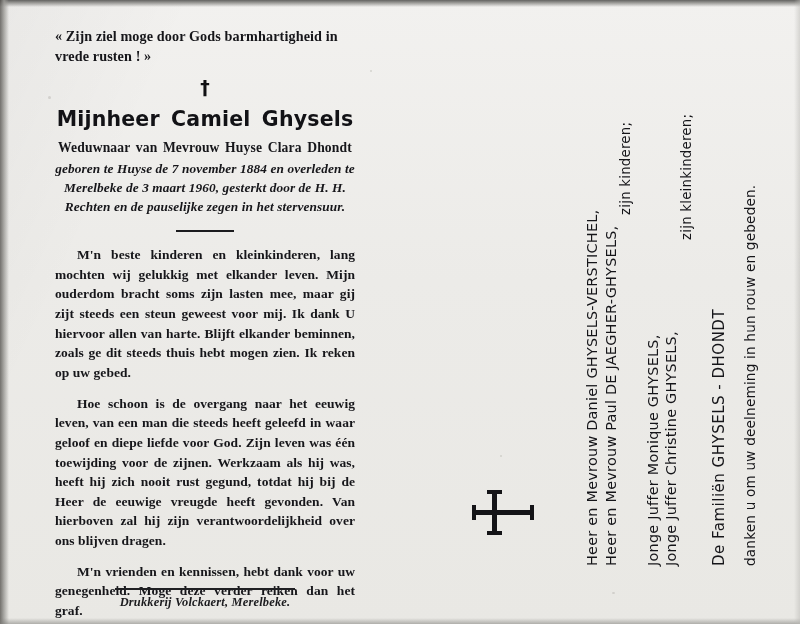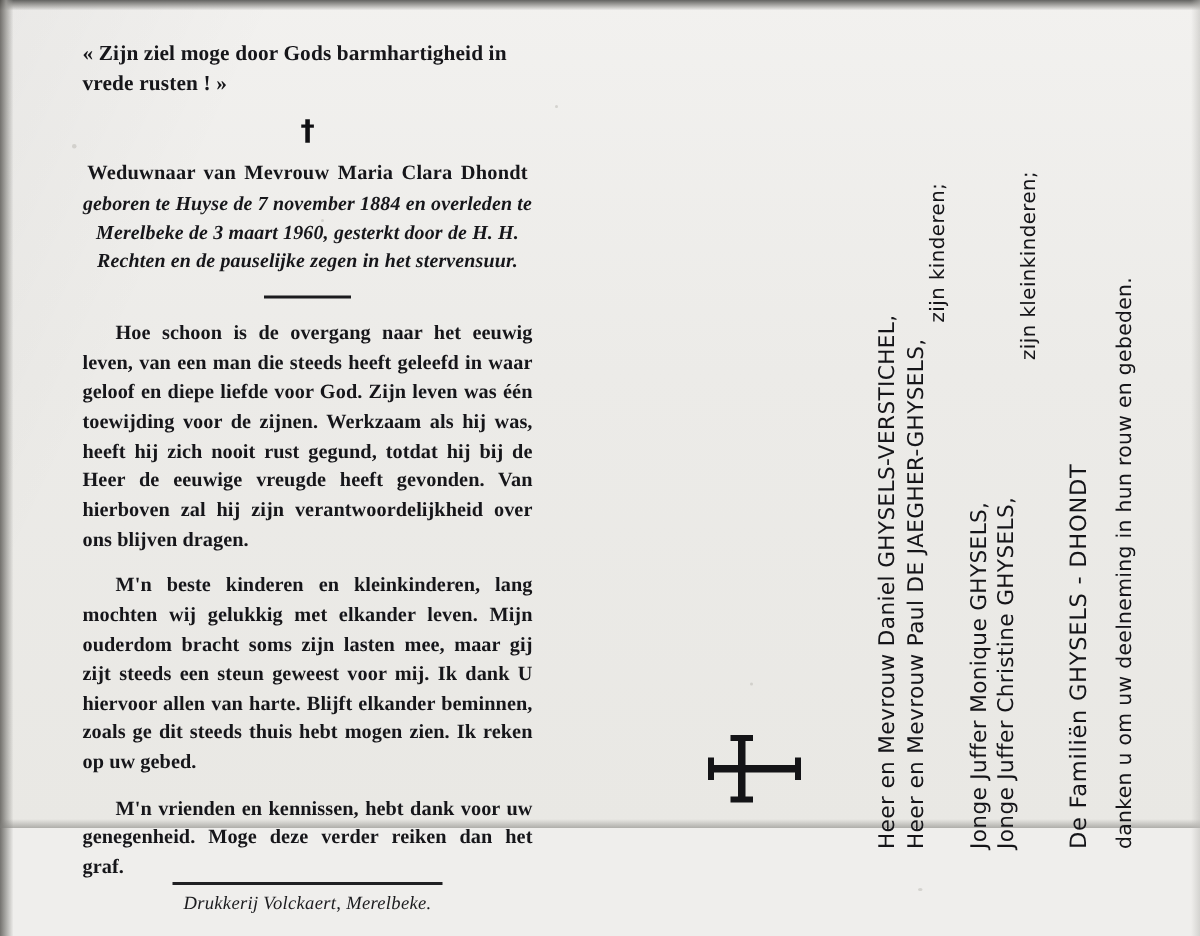--- a/index.html
+++ b/index.html
@@ -9,21 +9,21 @@
   body {
     width: 800px;
     height: 624px;
     overflow: hidden;
     background: #efeeec;
     font-family: "Liberation Serif", serif;
   }
   #card {
     position: relative;
     width: 800px;
-    height: 552px;
+    height: 624px;
     background:
       linear-gradient(115deg, rgba(0,0,0,0.035) 0%, rgba(0,0,0,0) 18%),
       linear-gradient(180deg, #f2f1ef 0%, #ecebe8 45%, #e9e8e4 100%);
     box-sizing: border-box;
   }
   
   .edge-top {
     position: absolute; left: 0; top: 0; width: 800px; height: 7px;
     background: linear-gradient(180deg, #4a4a48 0%, #8c8b88 40%, rgba(220,219,216,0) 100%);
     opacity: .85;
@@ -134,21 +134,21 @@
   }
   .printer-rule {
     width: 180px;
     height: 2px;
     background: #202023;
     margin: 0 auto 5px auto;
   }
   .printer-name {
     font-style: italic;
     font-size: 12.4px;
-    font-weight: 400;
+    font-weight: 700;
     letter-spacing: .2px;
     color: #1b1b1e;
   }
 
   
   #ornament-cross {
     position: absolute;
     left: 468px;
     top: 482px;
     width: 72px;
@@ -201,29 +201,30 @@
   <div class="speck" style="left:214px;top:146px;width:2px;height:2px;"></div>
   <div class="speck" style="left:500px;top:455px;width:2px;height:2px;"></div>
 
   <div id="main-col">
 
     <p class="quote">« Zijn ziel moge door Gods barmhartigheid in vrede rusten ! »</p>
 
     <div class="cross-dagger">†</div>
 
 
-
-    <p class="spouse-line">Weduwnaar van Mevrouw Maria Clara Dhondt</p>
+    <h1 class="deceased-name">Mijnheer Camiel Ghysels</h1>
+
+    <p class="spouse-line">Weduwnaar van Mevrouw Huyse Clara Dhondt</p>
 
     <p class="dates">geboren te Huyse de 7 november 1884 en overleden te Merelbeke de 3 maart 1960, gesterkt door de H. H. Rechten en de pauselijke zegen in het stervensuur.</p>
 
     <div class="rule"></div>
 
+    <p class="body-par">M'n beste kinderen en kleinkinderen, lang mochten wij gelukkig met elkander leven. Mijn ouderdom bracht soms zijn lasten mee, maar gij zijt steeds een steun geweest voor mij. Ik dank U hiervoor allen van harte. Blijft elkander beminnen, zoals ge dit steeds thuis hebt mogen zien. Ik reken op uw gebed.</p>
     <p class="body-par">Hoe schoon is de overgang naar het eeuwig leven, van een man die steeds heeft geleefd in waar geloof en diepe liefde voor God. Zijn leven was één toewijding voor de zijnen. Werkzaam als hij was, heeft hij zich nooit rust gegund, totdat hij bij de Heer de eeuwige vreugde heeft gevonden. Van hierboven zal hij zijn verantwoordelijkheid over ons blijven dragen.</p>
-    <p class="body-par">M'n beste kinderen en kleinkinderen, lang mochten wij gelukkig met elkander leven. Mijn ouderdom bracht soms zijn lasten mee, maar gij zijt steeds een steun geweest voor mij. Ik dank U hiervoor allen van harte. Blijft elkander beminnen, zoals ge dit steeds thuis hebt mogen zien. Ik reken op uw gebed.</p>
     <p class="body-par">M'n vrienden en kennissen, hebt dank voor uw genegenheid. Moge deze verder reiken dan het graf.</p>
 
   </div>
 
   <div id="printer-block">
     <div class="printer-rule"></div>
     <div class="printer-name">Drukkerij Volckaert, Merelbeke.</div>
   </div>
 
   <div id="ornament-cross">

